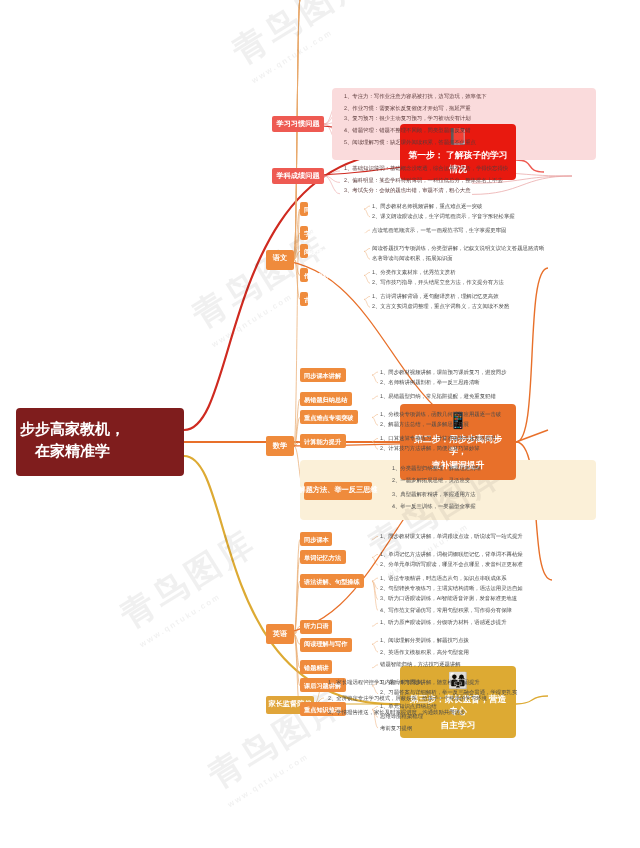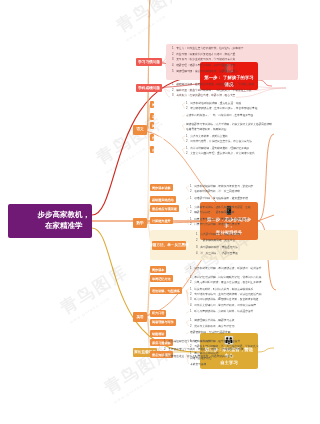--- a/index.html
+++ b/index.html
@@ -34,23 +34,23 @@
   }
   .wm .big { font-size: 17px; }
   .wm .sml { font-size: 4px; letter-spacing: 1px; display:block; margin-top:1px; }
 
   .node { position: absolute; }
 
   
   .root {
     left: 8px; top: 204px;
     width: 84px; height: 34px;
-    background: #701a75;
+    background: #7f1d1d;
     border-radius: 2px;
-    display: flex; align-items: center; justify-content: flex-end;
+    display: flex; align-items: center; justify-content: flex-start;
     text-align: center;
     color: #fff; font-size: 7.5px; font-weight: bold; line-height: 1.45;
     padding: 2px;
   }
 
   
   .step {
     border-radius: 2px;
     display: flex; flex-direction: column;
     align-items: center; justify-content: center;

